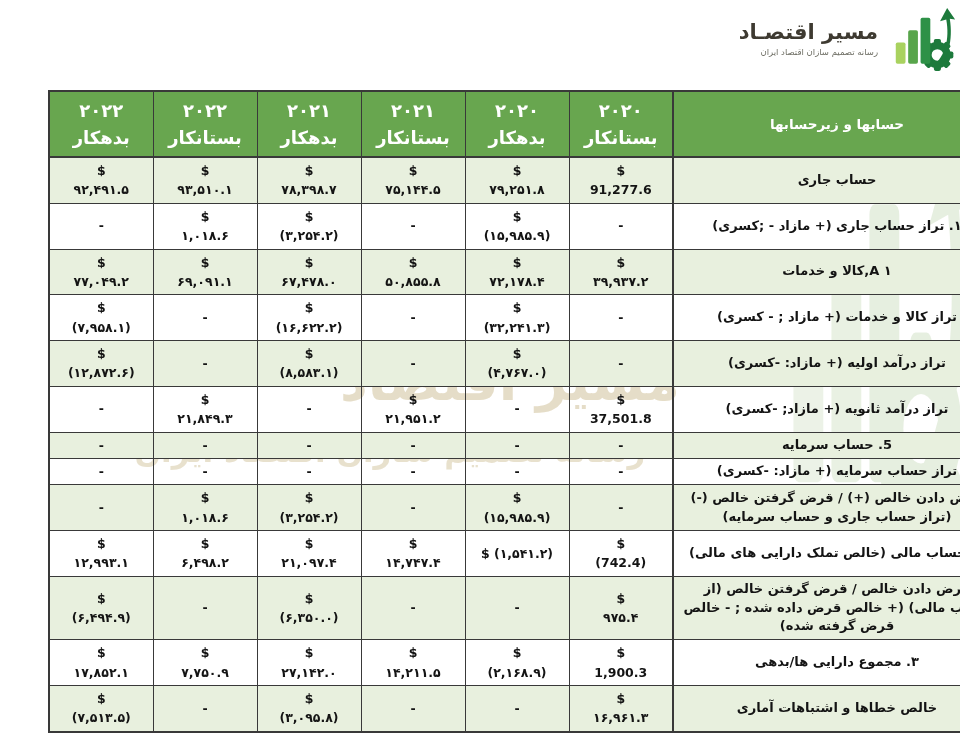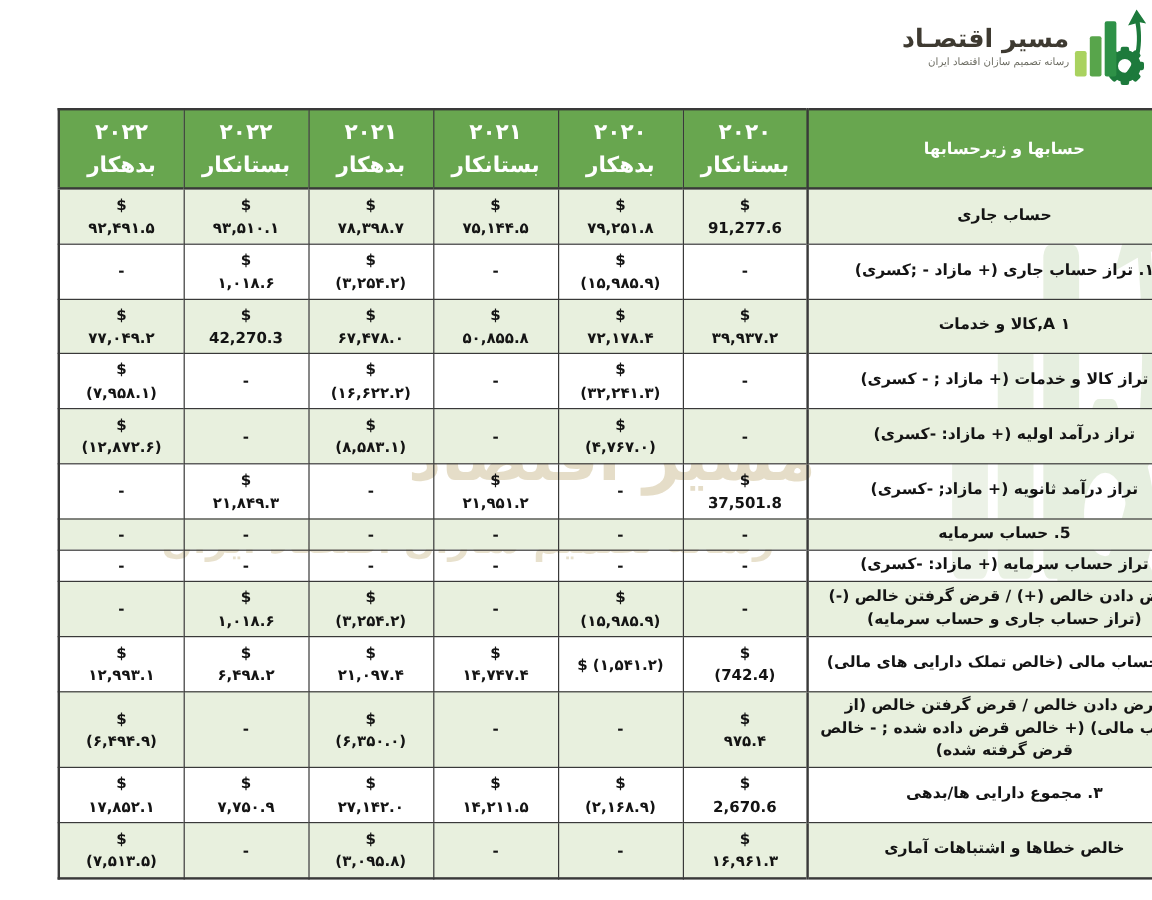--- a/index.html
+++ b/index.html
@@ -2,21 +2,21 @@
 <html lang="fa"><head>
 <meta charset="utf-8">
 <style>
   html,body{margin:0;padding:0;}
   body{
     width:960px;height:750px;position:relative;overflow:hidden;
     background:#ffffff;
     font-family:"DejaVu Sans", sans-serif;
   }
   
-  .logo{position:absolute;top:6px;right:4px;z-index:3;display:flex;align-items:center;gap:3px;}
+  .logo{position:absolute;top:6px;right:4px;z-index:3;display:flex;align-items:center;gap:16px;}
   .logo-text{display:flex;flex-direction:column;align-items:flex-end;}
   .logo-title{font-size:21px;font-weight:bold;color:#3e3a31;direction:rtl;white-space:nowrap;line-height:1.1;}
   .logo-tagline{font-size:8.5px;color:#6e6e64;direction:rtl;white-space:nowrap;margin-top:2px;letter-spacing:.4px;}
   .logo-icon{width:62px;height:66px;flex:0 0 auto;}
   
   .wm{position:absolute;z-index:0;pointer-events:none;}
   .wm-title{top:350px;left:230px;width:560px;text-align:center;font-size:54px;font-weight:bold;
             color:#cdbd92;opacity:.5;direction:rtl;white-space:nowrap;}
   .wm-tagline{top:433px;left:-15px;width:810px;text-align:center;font-size:31px;font-weight:bold;
               color:#cdbd92;opacity:.45;direction:rtl;white-space:nowrap;}
@@ -199,21 +199,21 @@
         <td class="num" data-name="cell-value">
           <div data-name="value-line">$</div>
           <div data-name="value-line">۵۰,۸۵۵.۸</div>
         </td>
         <td class="num" data-name="cell-value">
           <div data-name="value-line">$</div>
           <div data-name="value-line">۶۷,۴۷۸.۰</div>
         </td>
         <td class="num" data-name="cell-value">
           <div data-name="value-line">$</div>
-          <div data-name="value-line">42,270.3</div>
+          <div data-name="value-line">۶۹,۰۹۱.۱</div>
         </td>
         <td class="num" data-name="cell-value">
           <div data-name="value-line">$</div>
           <div data-name="value-line">۷۷,۰۴۹.۲</div>
         </td>
       </tr>
       <tr class="plain" data-name="table-row">
         <td class="label" data-name="row-label">تراز کالا و خدمات (+ مازاد ; - کسری)</td>
         <td class="num" data-name="cell-value">
           <div data-name="empty-value-dash">-</div>
@@ -401,21 +401,21 @@
         </td>
         <td class="num" data-name="cell-value">
           <div data-name="value-line">$</div>
           <div data-name="value-line">(۶,۴۹۴.۹)</div>
         </td>
       </tr>
       <tr class="plain" data-name="table-row">
         <td class="label" data-name="row-label">۳. مجموع دارایی ها/بدهی</td>
         <td class="num" data-name="cell-value">
           <div data-name="value-line">$</div>
-          <div data-name="value-line">2,670.6</div>
+          <div data-name="value-line">1,900.3</div>
         </td>
         <td class="num" data-name="cell-value">
           <div data-name="value-line">$</div>
           <div data-name="value-line">(۲,۱۶۸.۹)</div>
         </td>
         <td class="num" data-name="cell-value">
           <div data-name="value-line">$</div>
           <div data-name="value-line">۱۴,۲۱۱.۵</div>
         </td>
         <td class="num" data-name="cell-value">

